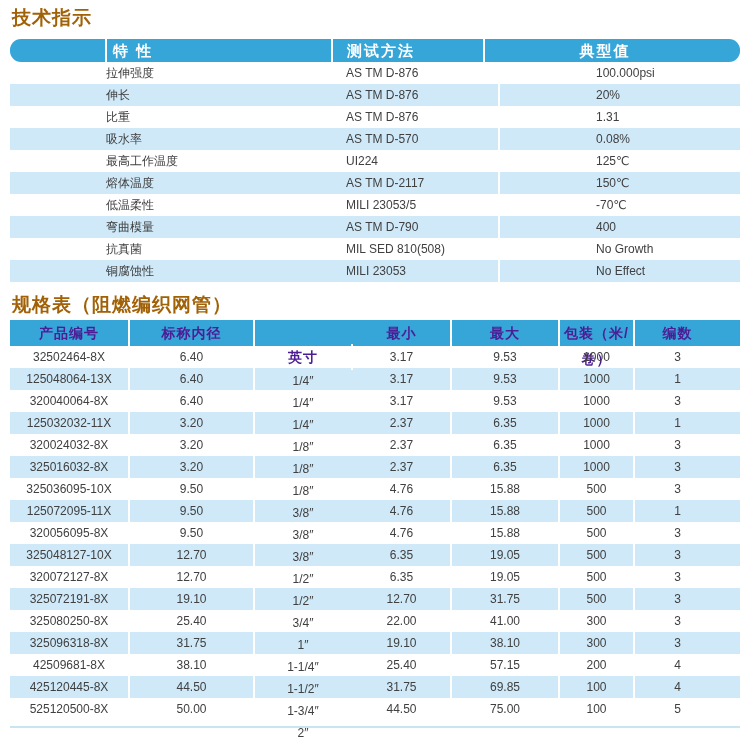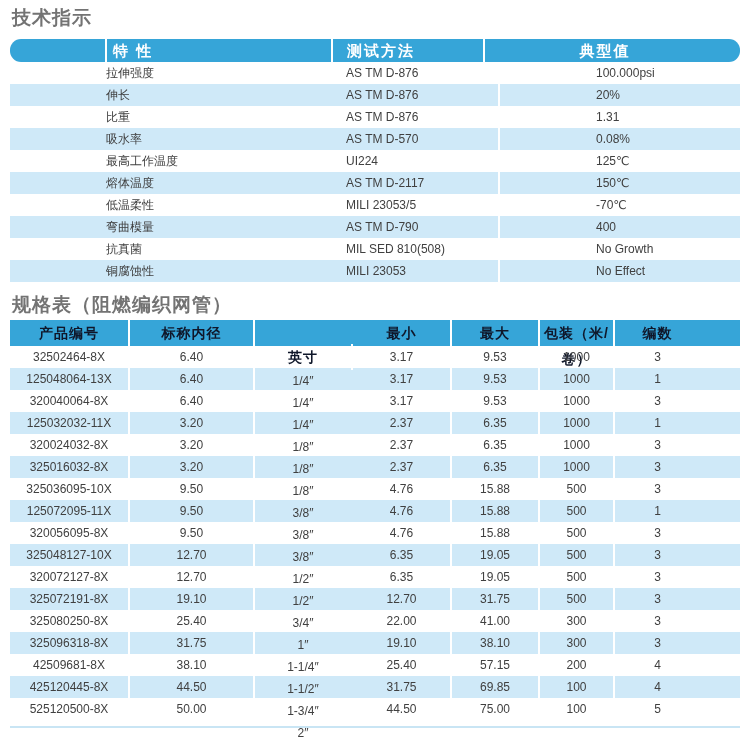--- a/index.html
+++ b/index.html
@@ -4,21 +4,21 @@
 <style>
   html,body{margin:0;padding:0;}
   body{
     width:750px;height:750px;background:#ffffff;
     font-family:"Liberation Sans","DejaVu Sans",sans-serif;
     color:#404040;overflow:hidden;
   }
   .page{padding:0 10px;width:730px;}
 
   .sec-title{
-    font-size:19px;font-weight:bold;color:#737373;
+    font-size:19px;font-weight:bold;color:#a16207;
     letter-spacing:1px;line-height:22px;
   }
   .sec-title.first{margin:7px 0 10px 2px;}
   .sec-title.second{margin:13px 0 5px 2px;line-height:20px;}
 
   
   .t1-header{display:flex;height:23px;background:#36a5d8;border-radius:11px;}
   .t1-header .hc{
     box-sizing:border-box;height:23px;line-height:23px;
     color:#ffffff;font-size:15px;font-weight:bold;letter-spacing:2px;
@@ -33,33 +33,33 @@
   .t1-row{display:flex;height:22px;line-height:22px;font-size:12px;}
   .t1-row.alt{background:#cfe9f8;}
   .t1-c1{box-sizing:border-box;width:336px;padding-left:96px;}
   .t1-c2{box-sizing:border-box;width:154px;border-right:2px solid #ffffff;}
   .t1-c3{box-sizing:border-box;width:240px;padding-left:96px;}
 
   
   .t2-header{display:flex;height:26px;background:#36a5d8;}
   .t2-header .hc{
     box-sizing:border-box;height:26px;line-height:26px;text-align:center;
-    color:#0f172a;font-size:14px;font-weight:bold;letter-spacing:1px;
+    color:#4c1d95;font-size:14px;font-weight:bold;letter-spacing:1px;
     border-right:2px solid #ffffff;
   }
   .t2-header .hc:last-child{border-right:none;}
   .t2-row{display:flex;height:22px;line-height:22px;font-size:12px;}
   .t2-row.alt{background:#cfe9f8;}
   .t2-row .c{
     box-sizing:border-box;text-align:center;
     border-right:2px solid #ffffff;
   }
   .t2-row .c:last-child{border-right:none;}
   .w1{width:120px;} .w2{width:125px;} .w3{width:98px;margin-top:24px;} .w4{width:99px;}
-  .w5{width:88px;} .w6{width:75px;} .w7{width:85px;}
+  .w5{width:108px;} .w6{width:75px;} .w7{width:85px;}
 
   .t2-bottom-line{height:2px;background:#c9e5f4;margin-top:6px;}
 </style>
 </head>
 <body>
 
 <div class="page">
 
   <div class="sec-title first">技术指示</div>
 

